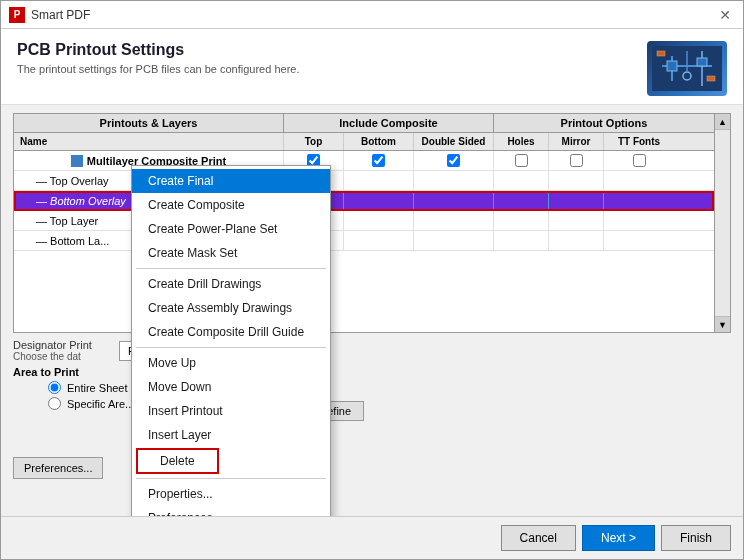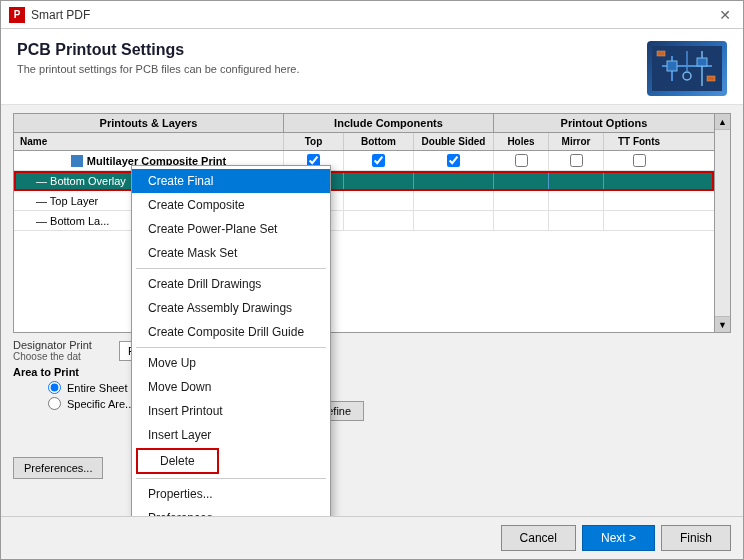--- a/index.html
+++ b/index.html
@@ -301,21 +301,21 @@
     </div>
   </div>
 
   <div class="content">
 
     <div class="main-table-area">
       <div class="main-table-inner">
 
         <div style="display:grid; grid-template-columns: 270px 210px 1fr; background:#e0e0e0; border-bottom:1px solid #999;">
           <div style="padding:3px 6px; font-size:11px; font-weight:600; border-right:1px solid #999; text-align:center;">Printouts &amp; Layers</div>
-          <div style="padding:3px 6px; font-size:11px; font-weight:600; border-right:1px solid #999; text-align:center;">Include Components</div>
+          <div style="padding:3px 6px; font-size:11px; font-weight:600; border-right:1px solid #999; text-align:center;">Include Composite</div>
           <div style="padding:3px 6px; font-size:11px; font-weight:600; text-align:center;">Printout Options</div>
         </div>
 
         <div style="display:grid; grid-template-columns: 270px 60px 70px 80px 55px 55px 70px; background:#e8e8e8; border-bottom:1px solid #999;">
           <div style="padding:3px 6px; font-size:10px; font-weight:600; border-right:1px solid #ccc;">Name</div>
           <div style="padding:3px 4px; font-size:10px; font-weight:600; border-right:1px solid #ccc; text-align:center;">Top</div>
           <div style="padding:3px 4px; font-size:10px; font-weight:600; border-right:1px solid #ccc; text-align:center;">Bottom</div>
           <div style="padding:3px 4px; font-size:10px; font-weight:600; border-right:1px solid #ccc; text-align:center;">Double Sided</div>
           <div style="padding:3px 4px; font-size:10px; font-weight:600; border-right:1px solid #ccc; text-align:center;">Holes</div>
           <div style="padding:3px 4px; font-size:10px; font-weight:600; border-right:1px solid #ccc; text-align:center;">Mirror</div>
@@ -340,22 +340,33 @@
               <input type="checkbox" style="">
             </div>
           <div style="padding:2px 4px; border-right:1px solid #e0e0e0; display:flex; align-items:center; justify-content:center;">
               <input type="checkbox" style="">
             </div>
           <div style="padding:2px 4px; display:flex; align-items:center; justify-content:center;">
               <input type="checkbox" style="">
             </div>
         </div>
 
-
-        <div style="display:grid; grid-template-columns: 270px 60px 70px 80px 55px 55px 70px; border-bottom:1px solid #e0e0e0; min-height:20px; background:#0f766e; outline:2px solid #c00; outline-offset:-2px;">
+        <div style="display:grid; grid-template-columns: 270px 60px 70px 80px 55px 55px 70px; border-bottom:1px solid #e0e0e0; min-height:20px;">
+          <div style="padding:2px 6px 2px 22px; font-size:11px; border-right:1px solid #e0e0e0; display:flex; align-items:center;">
+            <span>— Top Overlay</span>
+          </div>
+          <div style="border-right:1px solid #e0e0e0;"></div>
+          <div style="border-right:1px solid #e0e0e0;"></div>
+          <div style="border-right:1px solid #e0e0e0;"></div>
+          <div style="border-right:1px solid #e0e0e0;"></div>
+          <div style="border-right:1px solid #e0e0e0;"></div>
+          <div></div>
+        </div>
+
+        <div style="display:grid; grid-template-columns: 270px 60px 70px 80px 55px 55px 70px; border-bottom:1px solid #e0e0e0; min-height:20px; background:#6d28d9; outline:2px solid #c00; outline-offset:-2px;font-style:italic;">
           <div style="padding:2px 6px 2px 22px; font-size:11px; border-right:1px solid #5599cc; display:flex; align-items:center; color:white;">
             <span>— Bottom Overlay</span>
           </div>
           <div style="border-right:1px solid #5599cc;"></div>
           <div style="border-right:1px solid #5599cc;"></div>
           <div style="border-right:1px solid #5599cc;"></div>
           <div style="border-right:1px solid #5599cc;"></div>
           <div style="border-right:1px solid #5599cc;"></div>
           <div></div>
         </div>

